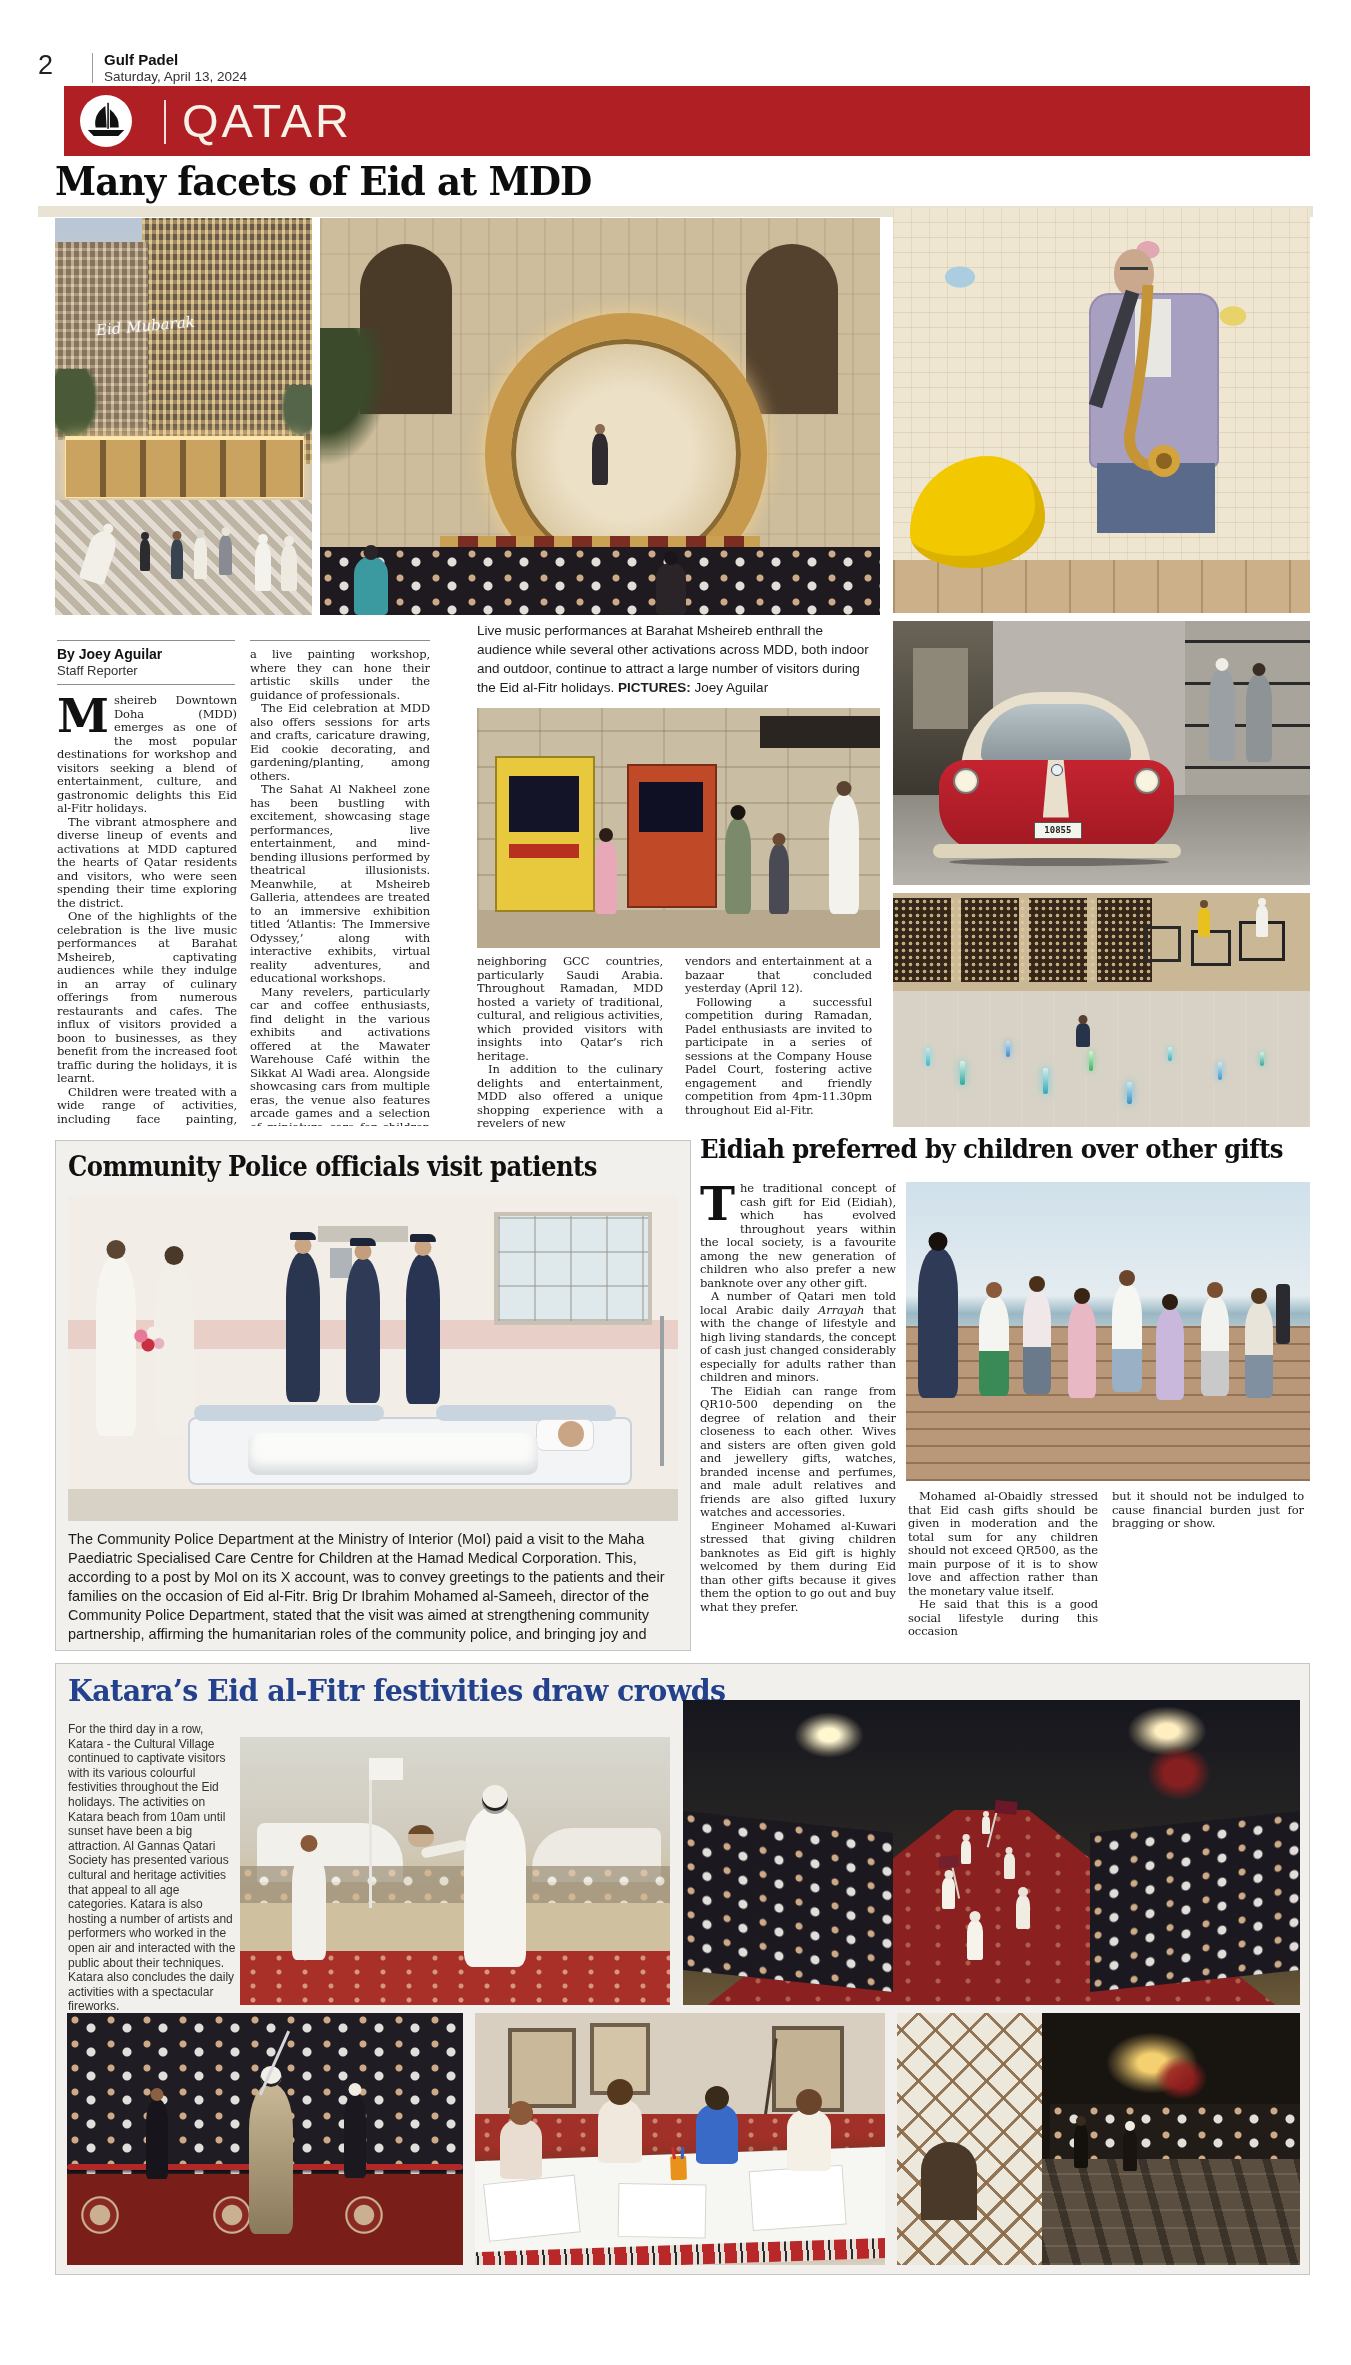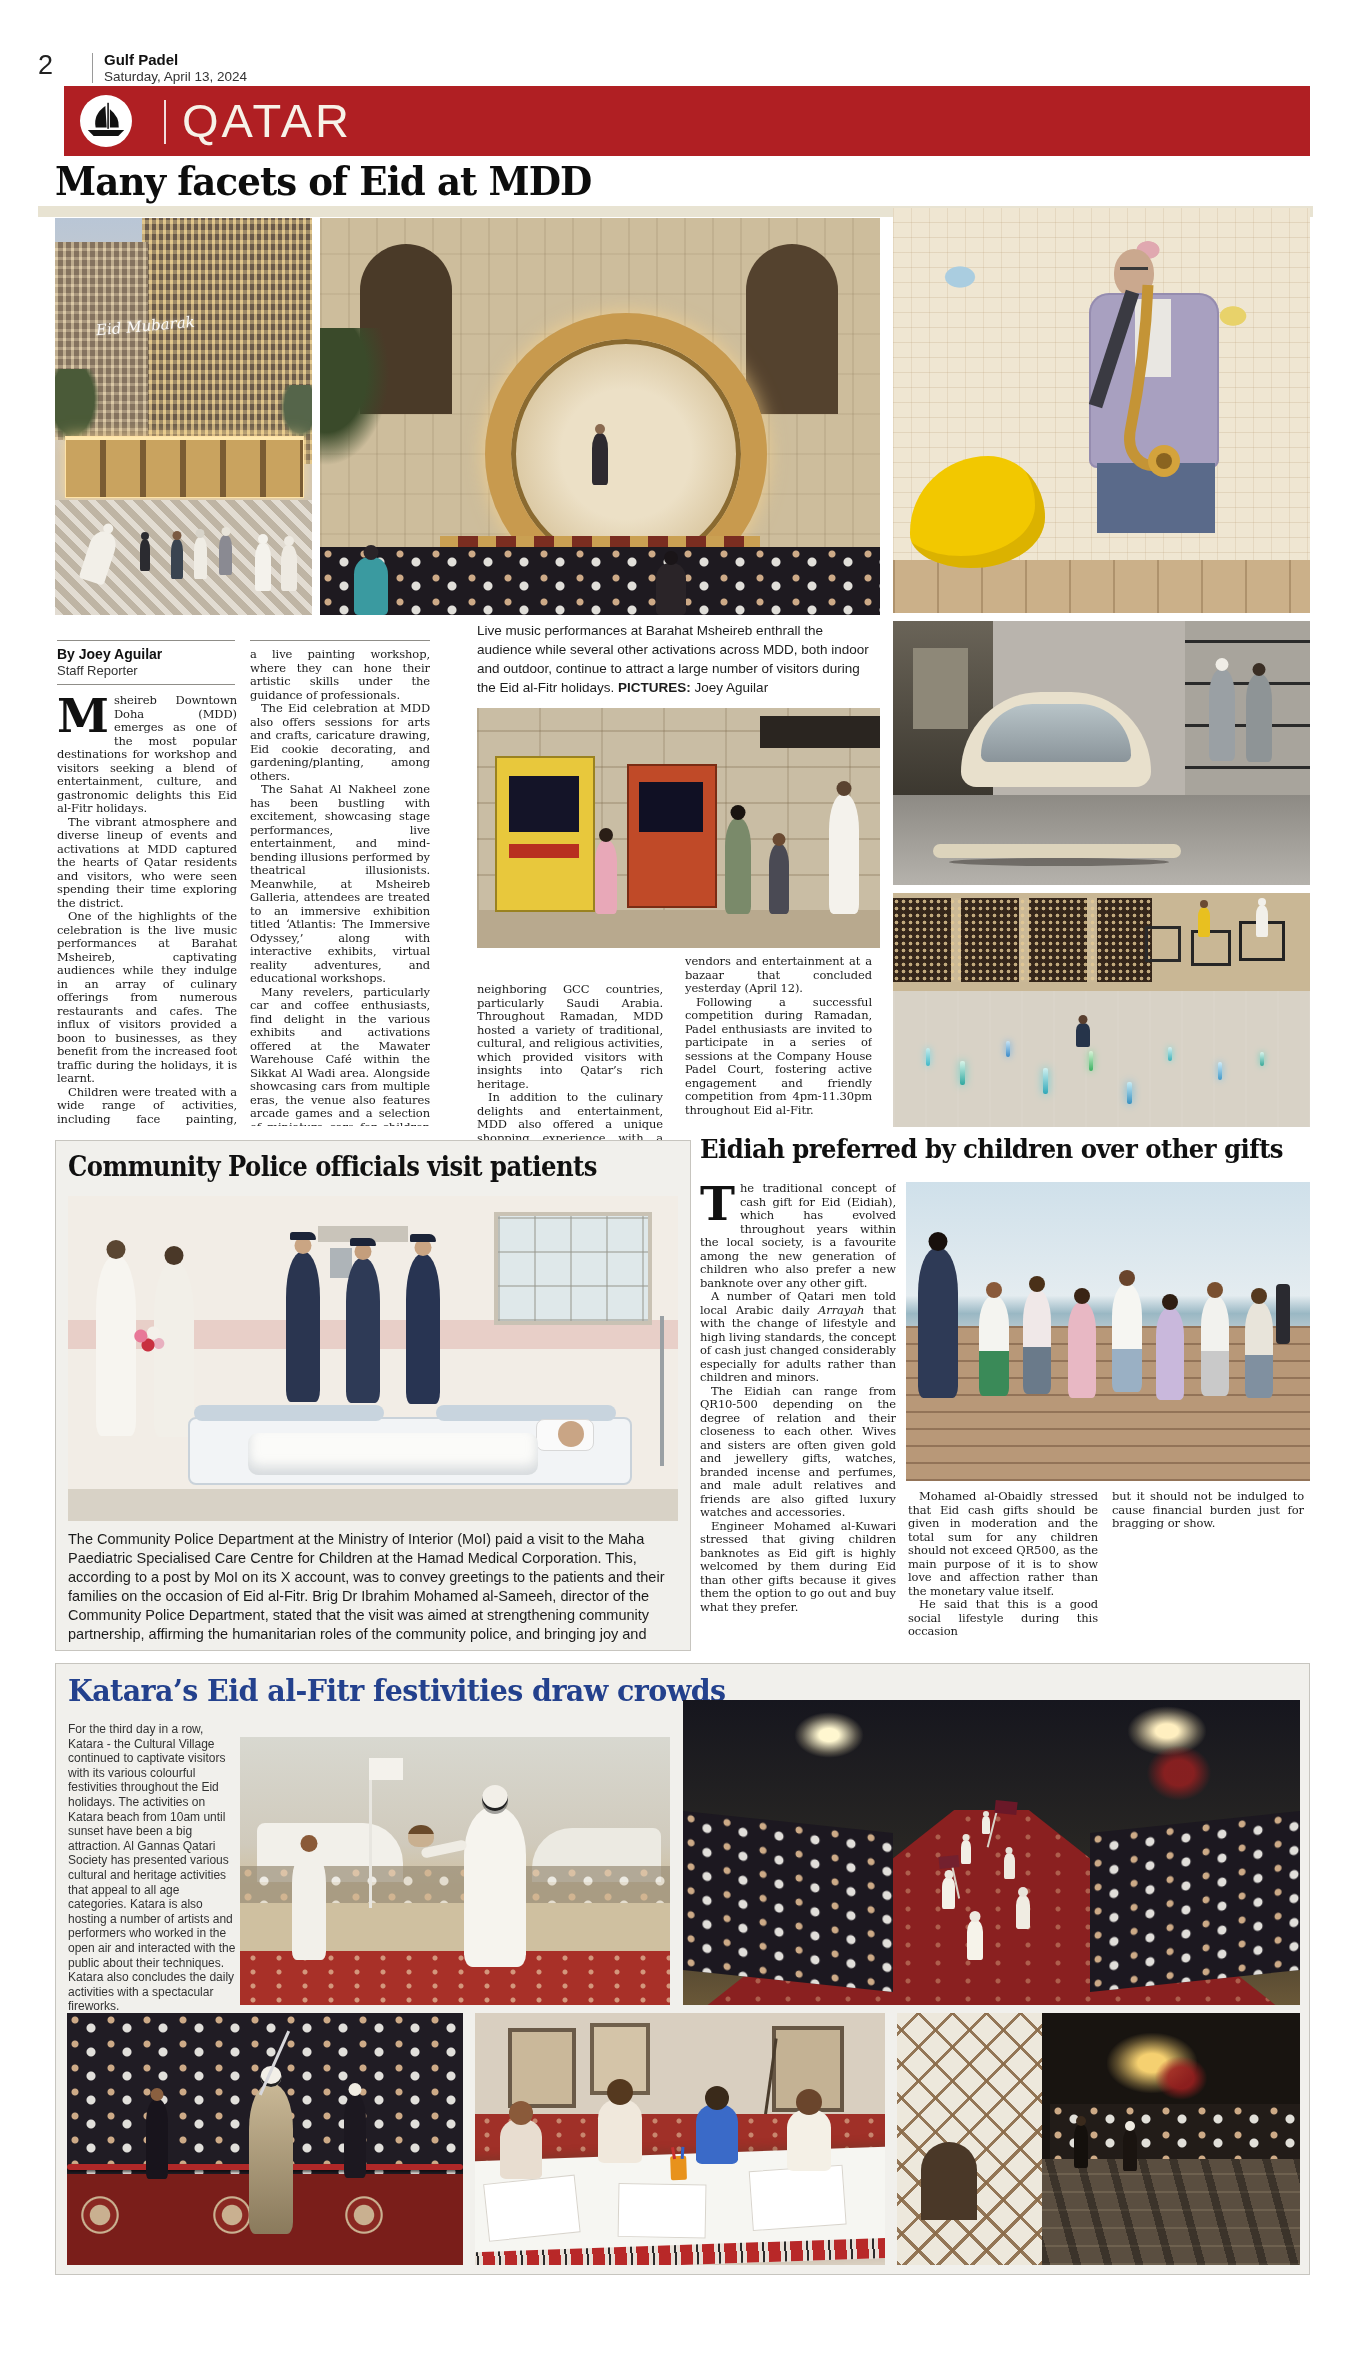--- a/index.html
+++ b/index.html
@@ -179,21 +179,21 @@
         <i style="top:-13px;width:15px;height:15px;background:#1a1410;"></i>
       </div>
     <div class="pn" style="left:292px;bottom:34px;width:20px;height:70px;background:#4a4a54;">
         <i style="top:-11px;width:13px;height:13px;background:#6a4a32;"></i>
       </div>
     <div class="pn" style="left:352px;bottom:34px;width:30px;height:120px;background:#f4f2ec;">
         <i style="top:-13px;width:15px;height:15px;background:#5a4330;"></i>
       </div>
   </div>
 
-  <div class="bodycol" style="left:477px;top:983px;width:186px;height:172px;">
+  <div class="bodycol" style="left:477px;top:955px;width:186px;height:172px;">
     <p class="first">neighboring GCC countries, particularly Saudi Arabia. Throughout Ramadan, MDD hosted a variety of traditional, cultural, and religious activities, which provided visitors with insights into Qatar’s rich heritage.</p>
     <p>In addition to the culinary delights and entertainment, MDD also offered a unique shopping experience with a revelers of new</p>
   </div>
   <div class="bodycol" style="left:685px;top:955px;width:187px;height:172px;">
     <p class="first">vendors and entertainment at a bazaar that concluded yesterday (April 12).</p>
     <p>Following a successful competition during Ramadan, Padel enthusiasts are invited to participate in a series of sessions at the Company House Padel Court, fostering active engagement and friendly competition from 4pm-11.30pm throughout Eid al-Fitr.</p>
   </div>
 
   <div class="ph" style="left:893px;top:621px;width:417px;height:264px;">
     <div class="abs" style="inset:0;background:#b9b4ad;"></div>
@@ -204,20 +204,27 @@
     <div class="pn" style="right:18%;top:18%;width:26px;height:92px;background:#9aa0a4;">
         <i style="top:-11px;width:13px;height:13px;background:#f0ede6;"></i>
       </div>
     <div class="pn" style="right:9%;top:20%;width:26px;height:88px;background:#8e9496;">
         <i style="top:-11px;width:13px;height:13px;background:#3a2e24;"></i>
       </div>
     <div class="abs" style="left:0;bottom:0;width:100%;height:34%;background:linear-gradient(#8d8a84,#b5b2ac);"></div>
     <div class="abs" style="left:11%;bottom:7%;width:235px;height:175px;">
       <div class="abs" style="left:22px;top:0;width:190px;height:95px;border-radius:95px 95px 18px 18px;background:#e8e0cc;"></div>
       <div class="abs" style="left:42px;top:12px;width:150px;height:58px;border-radius:75px 75px 10px 10px;background:linear-gradient(#b8c4c8,#8a949a);"></div>
+      <div class="abs" style="left:0;top:68px;width:235px;height:92px;border-radius:26px 26px 46px 46px;background:linear-gradient(180deg,#c42430,#a01822);">
+        <div class="abs" style="left:104px;top:0;width:26px;height:58px;background:#e8e0cc;clip-path:polygon(20% 0,80% 0,100% 100%,0 100%);"></div>
+        <div class="abs" style="left:112px;top:4px;width:10px;height:10px;border-radius:50%;background:#e8f0f4;border:1px solid #446;"></div>
+        <div class="abs" style="left:14px;top:8px;width:22px;height:22px;border-radius:50%;background:radial-gradient(#f8f4e0 55%,#c9c0a0);border:2px solid #777;"></div>
+        <div class="abs" style="right:14px;top:8px;width:22px;height:22px;border-radius:50%;background:radial-gradient(#f8f4e0 55%,#c9c0a0);border:2px solid #777;"></div>
+        <div class="abs" style="left:95px;top:62px;width:46px;height:15px;background:#f4f4ee;border:1px solid #555;font-family:'DejaVu Sans Mono',monospace;font-size:9px;font-weight:bold;color:#222;text-align:center;line-height:15px;">10855</div>
+      </div>
       <div class="abs" style="left:-6px;top:152px;width:248px;height:14px;border-radius:8px;background:#ddd4bc;"></div>
       <div class="abs" style="left:10px;top:166px;width:220px;height:8px;border-radius:50%;background:rgba(40,35,30,.45);"></div>
     </div>
   </div>
 
   <div class="ph" style="left:893px;top:893px;width:417px;height:234px;">
     <div class="abs" style="left:0;top:0;width:100%;height:42%;background:#c9b795;"></div>
     <div class="abs" style="left:0;top:2%;width:62%;height:36%;background-image:radial-gradient(circle,rgba(228,202,150,.8) 1.5px,transparent 2.2px),repeating-linear-gradient(90deg,#35261a 0 58px,#cbb997 58px 68px);background-size:7px 7px,auto;"></div>
     <div class="abs" style="right:6%;top:12%;width:40px;height:34px;border:3px solid #222;background:transparent;"></div>
     <div class="abs" style="right:19%;top:16%;width:34px;height:30px;border:3px solid #262626;"></div>

